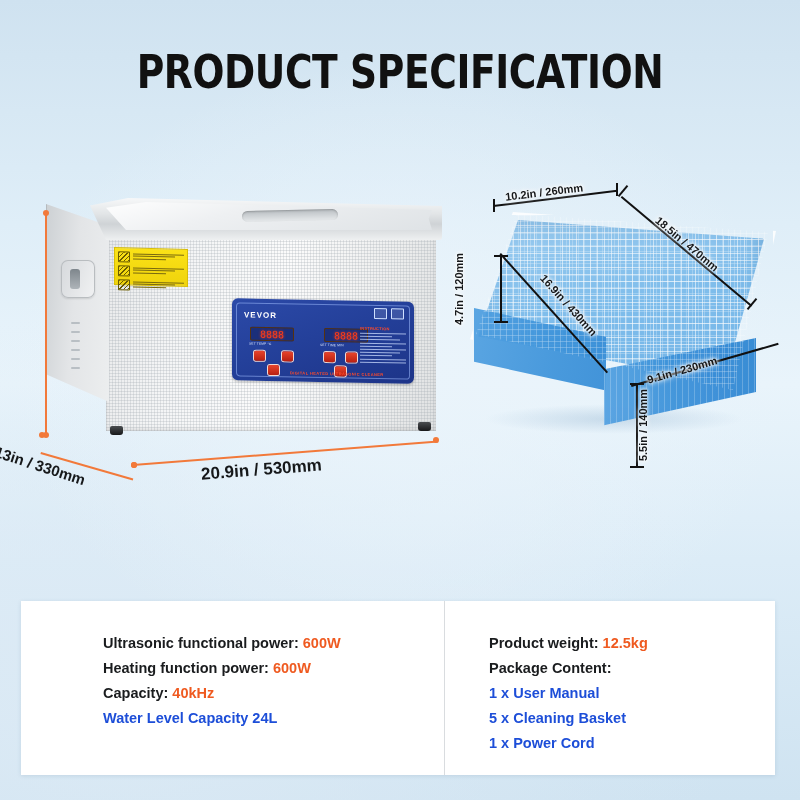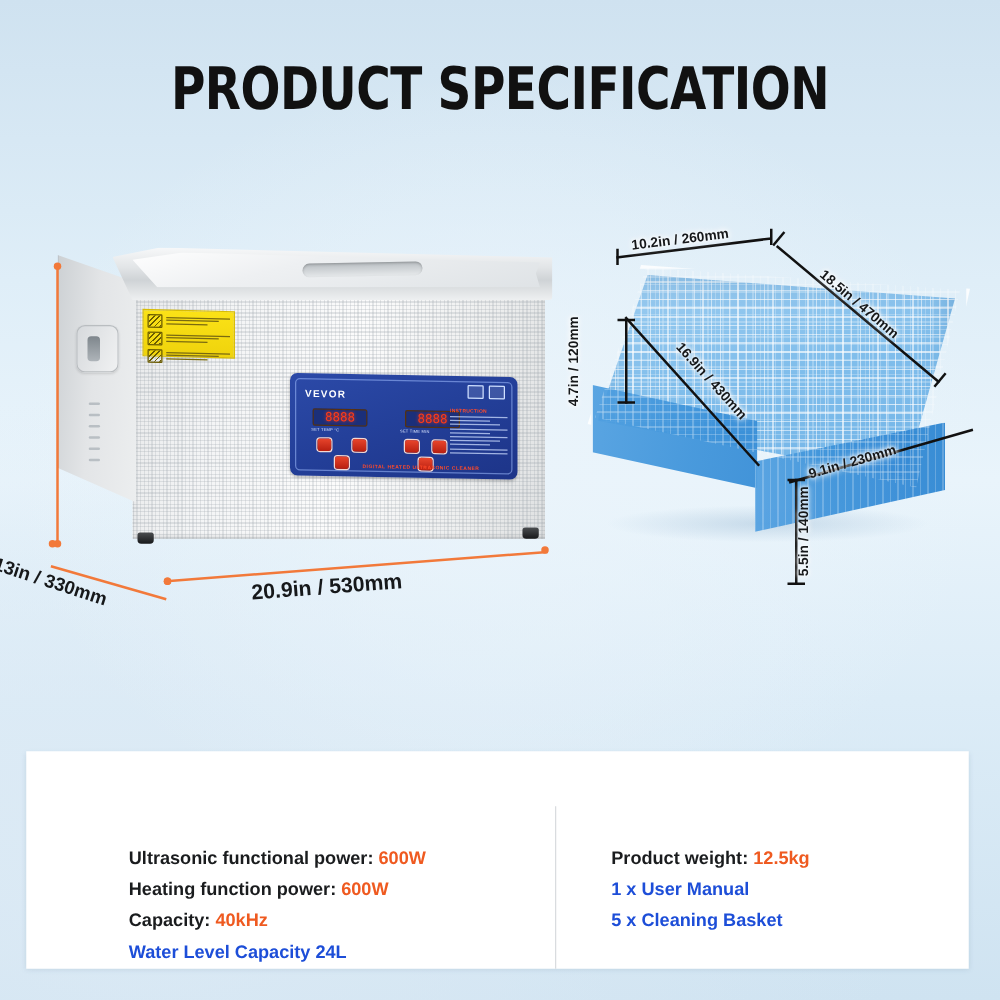--- a/index.html
+++ b/index.html
@@ -169,21 +169,21 @@
     position:absolute;font-weight:bold;color:#16181a;white-space:nowrap;font-size:11px;
     text-shadow:0 0 3px #fff,0 0 5px #fff,0 0 7px #fff;
   }
   .bk-line{position:absolute;background:#111;}
   
   .card{
     position:absolute;left:21px;top:601px;width:754px;height:174px;background:#fff;
     box-shadow:0 1px 4px rgba(90,120,150,.18);
   }
   .card-cols{display:flex;height:100%;}
-  .col{padding:30px 0 0 0;box-sizing:border-box;margin-top:44px;}
+  .col{padding:30px 0 0 0;box-sizing:border-box;}
   .col-left{width:423px;padding-left:82px;}
   .col-right{width:331px;padding-left:44px;border-left:1px solid #d9dcdf;}
   .spec{font-size:14.5px;font-weight:bold;color:#1a1c1e;line-height:25px;white-space:nowrap;}
   .spec .v{color:#ef5a20;}
   .spec.orange{color:#1d4ed8;}
 </style>
 </head>
 <body>
 
 <div id="page">
@@ -347,19 +347,21 @@
           <span class="v">40kHz</span>
         </div>
         <div class="spec orange">Water Level Capacity 24L</div>
       </div>
 
       <div class="col col-right">
         <div class="spec">
           <span>Product weight:</span>
           <span class="v">12.5kg</span>
         </div>
+        <div class="spec">Package Content:</div>
         <div class="spec orange">1 x User Manual</div>
         <div class="spec orange">5 x Cleaning Basket</div>
+        <div class="spec orange">1 x Power Cord</div>
       </div>
     </div>
   </div>
 
 </div>
 
 </body></html>

